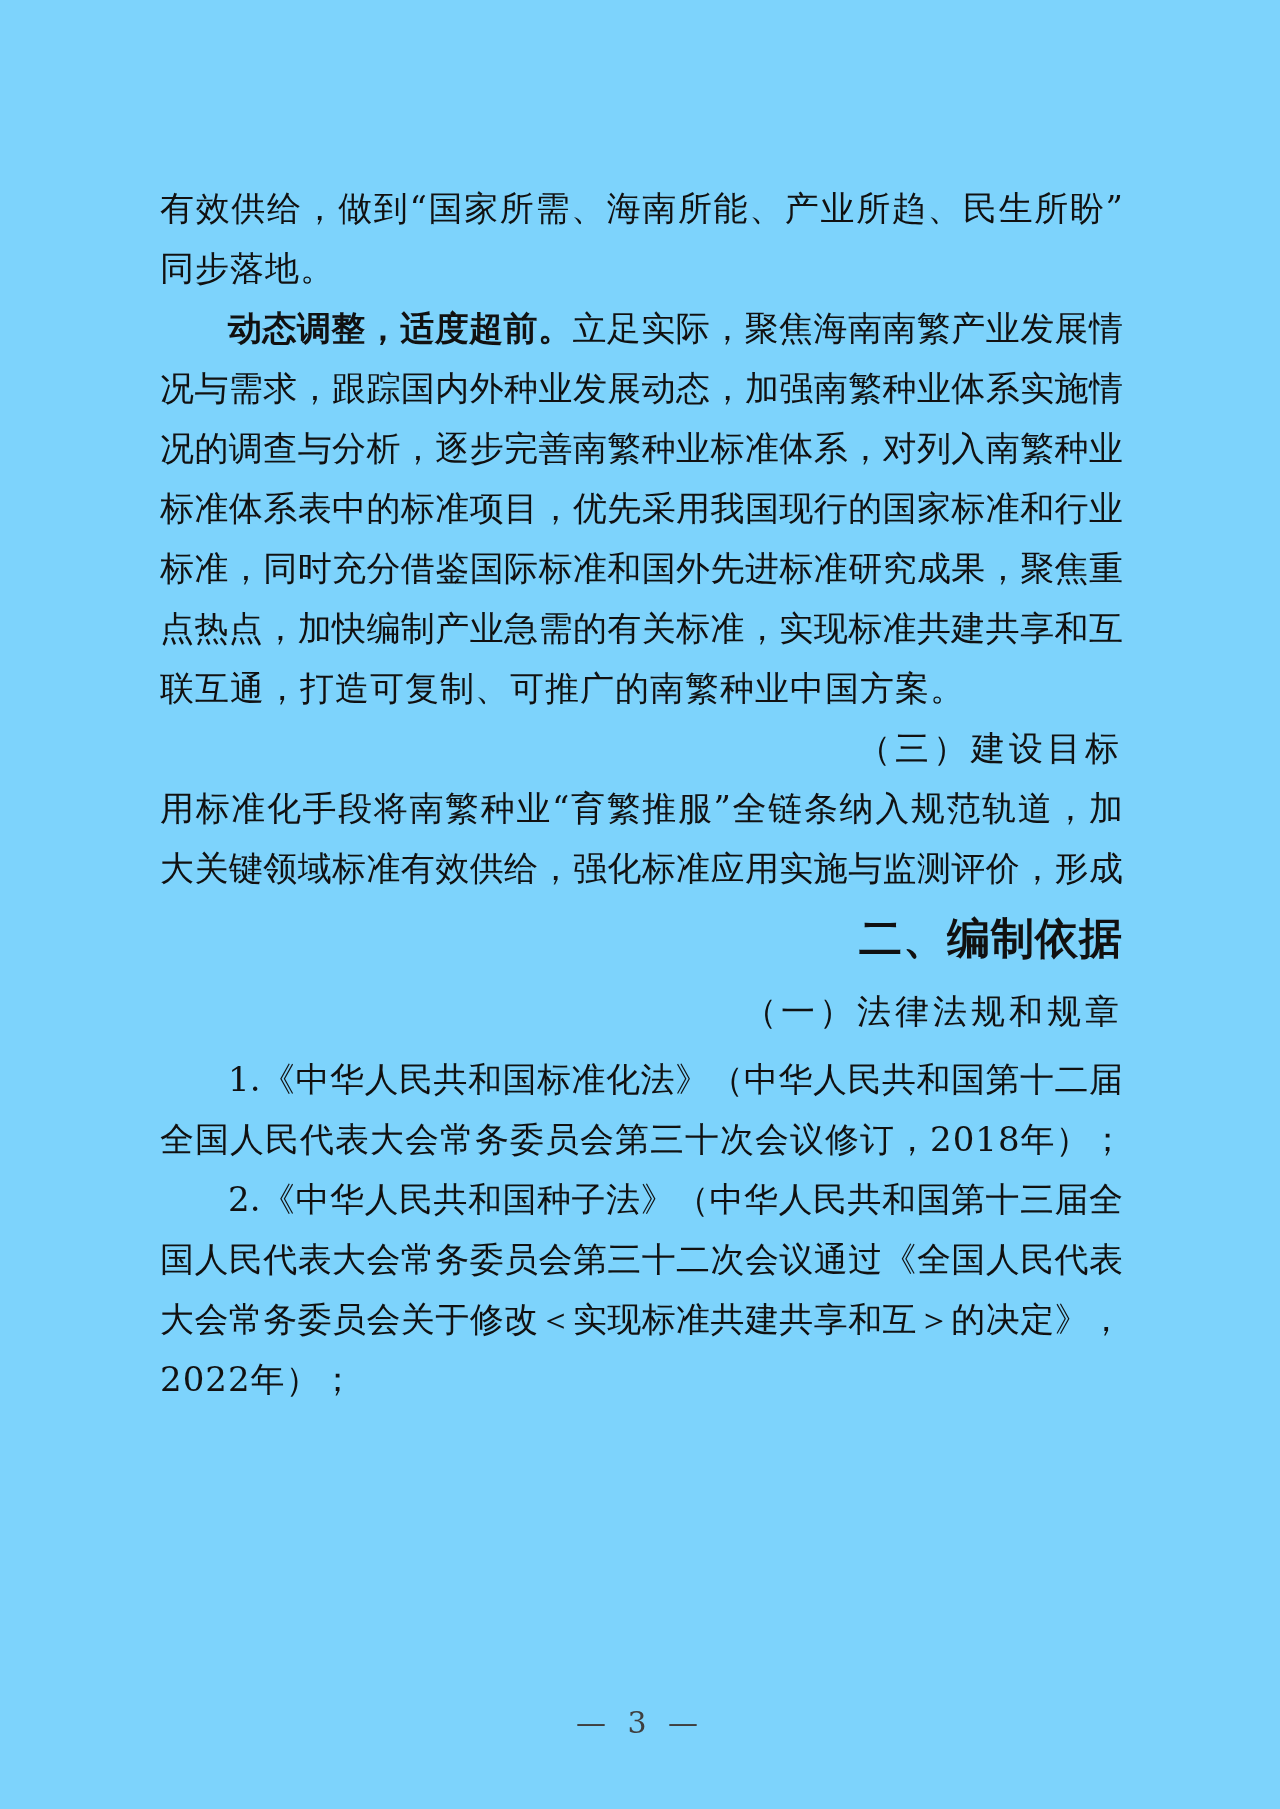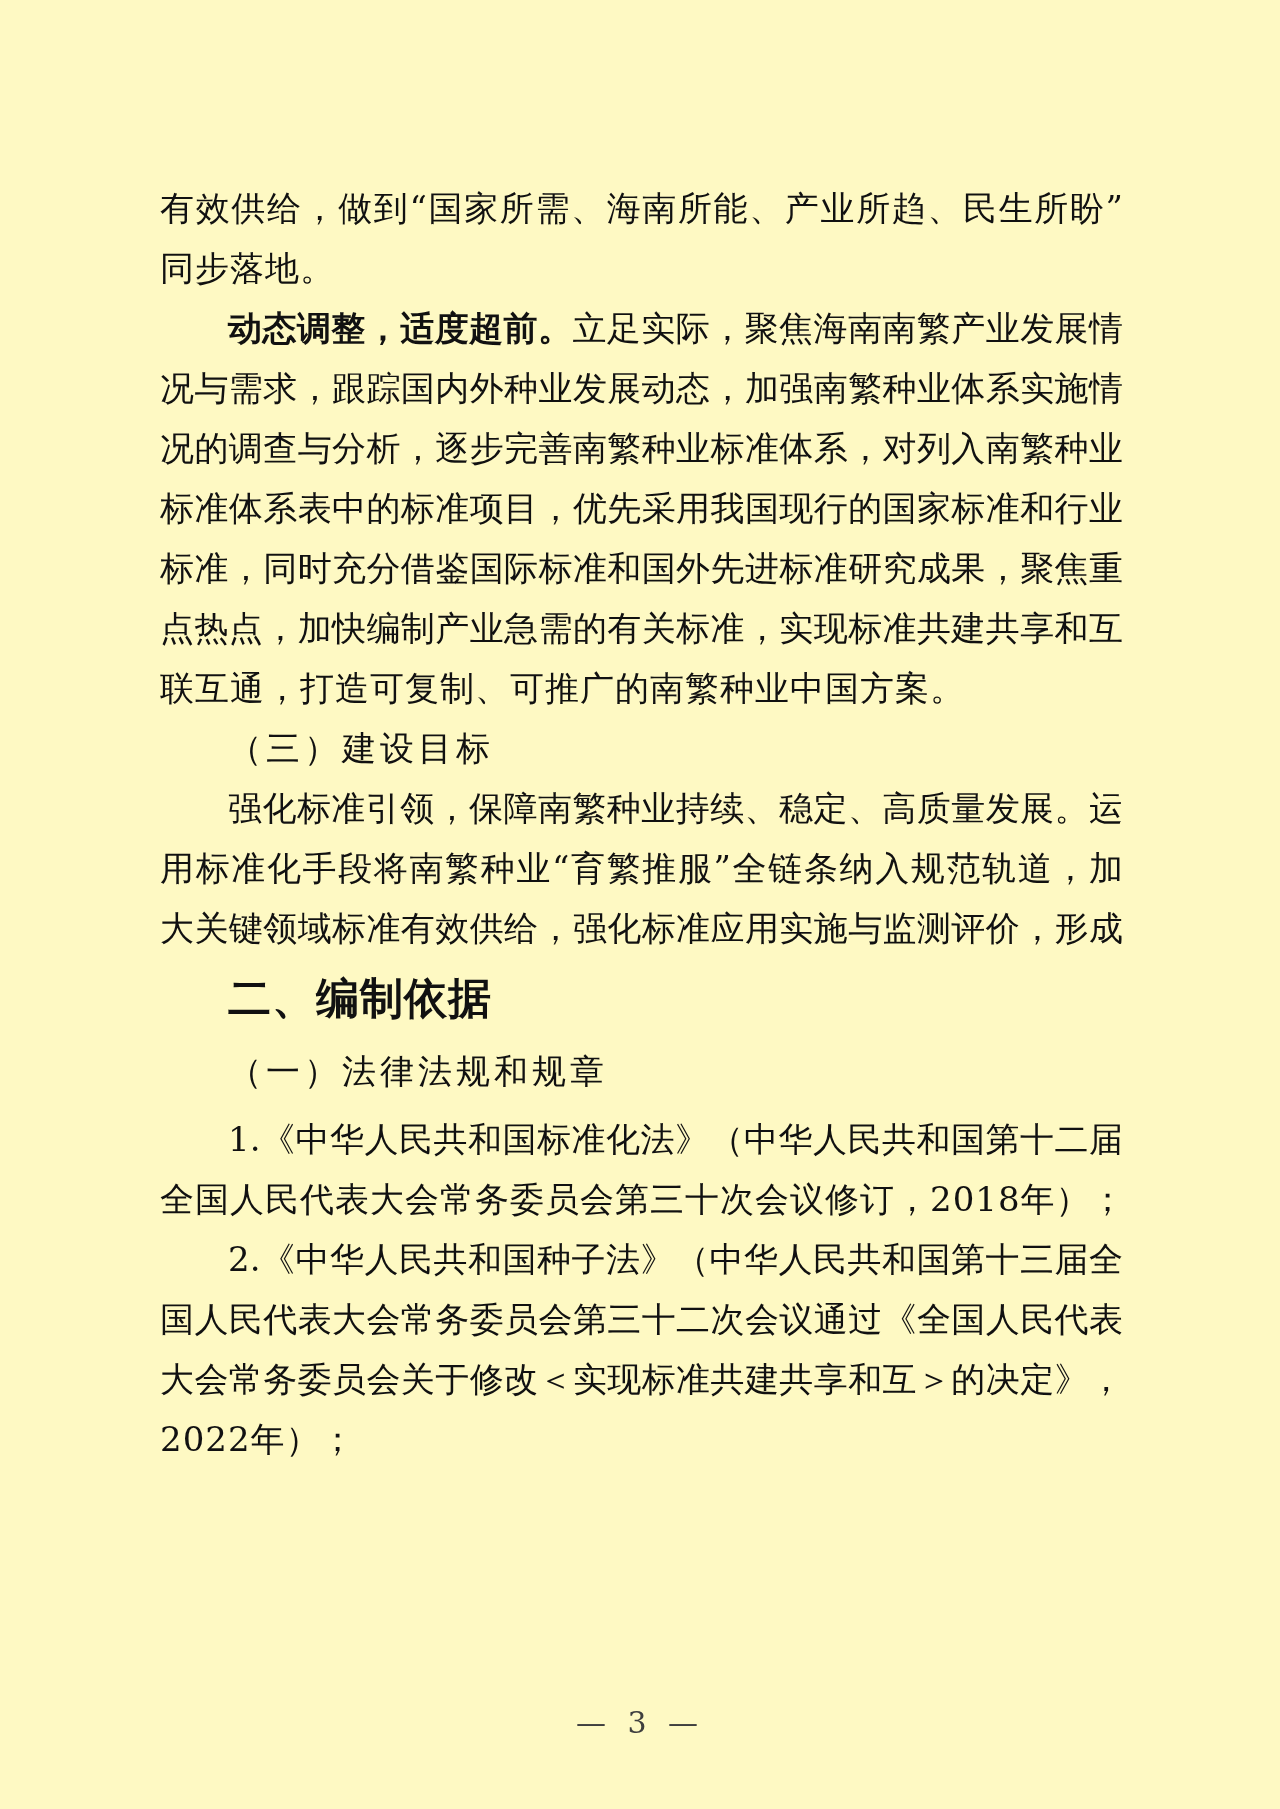--- a/index.html
+++ b/index.html
@@ -4,21 +4,21 @@
 <style>
   html, body {
     margin: 0;
     padding: 0;
     background: #ffffff;
   }
   #page {
     position: relative;
     width: 1280px;
     height: 1809px;
-    background: #fef9c3;
+    background: #7dd3fc;
     overflow: hidden;
     font-family: "DejaVu Serif", "Liberation Serif", serif;
     color: #111111;
   }
   #content {
     position: absolute;
     left: 160px;
     top: 178px;
     width: 963px;
   }
@@ -34,20 +34,21 @@
   .just {
     white-space: normal;
     text-align: justify;
     text-align-last: justify;
     text-justify: inter-character;
     letter-spacing: 0;
   }
   
   .ind {
     text-indent: 68px;
+    text-align: right;
   }
   
   .lead {
     font-family: Liberation Serif, serif;
     font-weight: 700;
   }
   
   .kaiti {
     letter-spacing: 4px;
   }
@@ -84,21 +85,20 @@
     <div class="line just ind"><span class="lead">动态调整，适度超前。</span><span>立足实际，聚焦海南南繁产业发展情</span></div>
     <div class="line just">况与需求，跟踪国内外种业发展动态，加强南繁种业体系实施情</div>
     <div class="line just">况的调查与分析，逐步完善南繁种业标准体系，对列入南繁种业</div>
     <div class="line just">标准体系表中的标准项目，优先采用我国现行的国家标准和行业</div>
     <div class="line just">标准，同时充分借鉴国际标准和国外先进标准研究成果，聚焦重</div>
     <div class="line just">点热点，加快编制产业急需的有关标准，实现标准共建共享和互</div>
     <div class="line">联互通，打造可复制、可推广的南繁种业中国方案。</div>
 
     <div class="line ind kaiti">（三）建设目标</div>
 
-    <div class="line just ind">强化标准引领，保障南繁种业持续、稳定、高质量发展。运</div>
     <div class="line just">用标准化手段将南繁种业“育繁推服”全链条纳入规范轨道，加</div>
     <div class="line just">大关键领域标准有效供给，强化标准应用实施与监测评价，形成</div>
 
     <div class="line ind h2head">二、编制依据</div>
 
     <div class="line ind kaiti mb8">（一）法律法规和规章</div>
 
     <div class="line just ind">1.《中华人民共和国标准化法》（中华人民共和国第十二届</div>
     <div class="line">全国人民代表大会常务委员会第三十次会议修订，2018年）；</div>
     <div class="line just ind">2.《中华人民共和国种子法》（中华人民共和国第十三届全</div>

